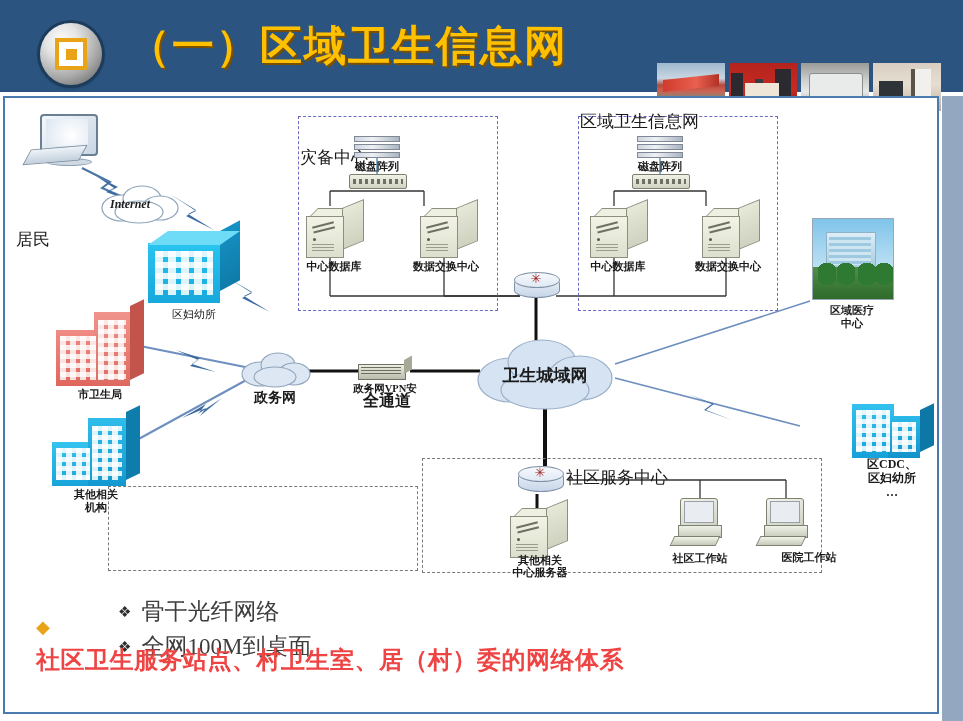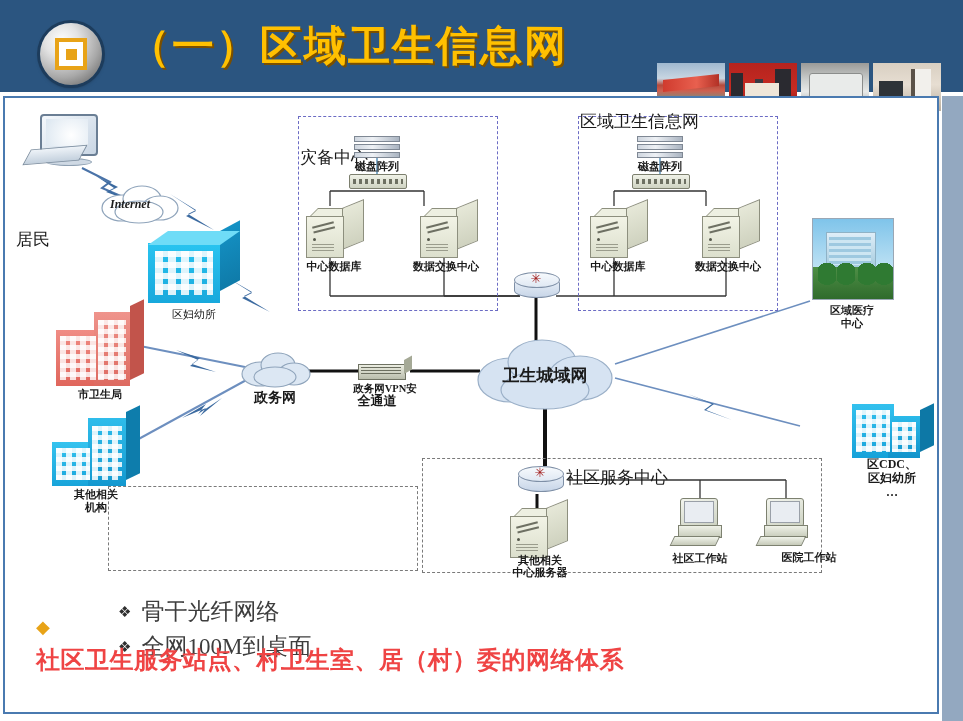--- a/index.html
+++ b/index.html
@@ -276,21 +276,21 @@
         </svg>
       <div class="lbl b" style="left:0;top:17px;width:74px;font-size:14px;margin-top:26px;">政务网</div>
     </div>
 
     <div style="position:absolute;left:358px;top:264px;width:54px;height:20px;">
       <div style="position:absolute;left:0;top:4px;width:46px;height:14px;background:linear-gradient(180deg,#eceee2,#b9bdac);border:1px solid #6f7263;"></div>
       <div style="position:absolute;left:46px;top:0;width:8px;height:14px;background:#a5a996;transform:skewY(-30deg);transform-origin:left top;"></div>
       <div style="position:absolute;left:3px;top:7px;width:40px;height:8px;background:repeating-linear-gradient(180deg,#6c6f60 0 1px,transparent 1px 3px);"></div>
     </div>
     <div class="lbl b" style="left:322px;top:286px;width:126px;font-size:10.5px;">政务网VPN安</div>
-    <div class="lbl b" style="left:314px;top:298px;width:126px;font-size:13px;">全通道</div>
+    <div class="lbl b" style="left:324px;top:298px;width:126px;font-size:16px;">全通道</div>
 
     <div class="cloud" style="left:470px;top:238px;width:150px;height:76px;">
       <svg width="150" height="76">
           <g fill="#d6e3f2" stroke="#9bb0c8" stroke-width="1.2">
         <ellipse cx="40" cy="46" rx="32" ry="22"></ellipse>
             <ellipse cx="72" cy="28" rx="34" ry="22"></ellipse>
         <ellipse cx="110" cy="44" rx="32" ry="22"></ellipse>
             <ellipse cx="75" cy="56" rx="44" ry="19"></ellipse>
       </g>
         </svg>

